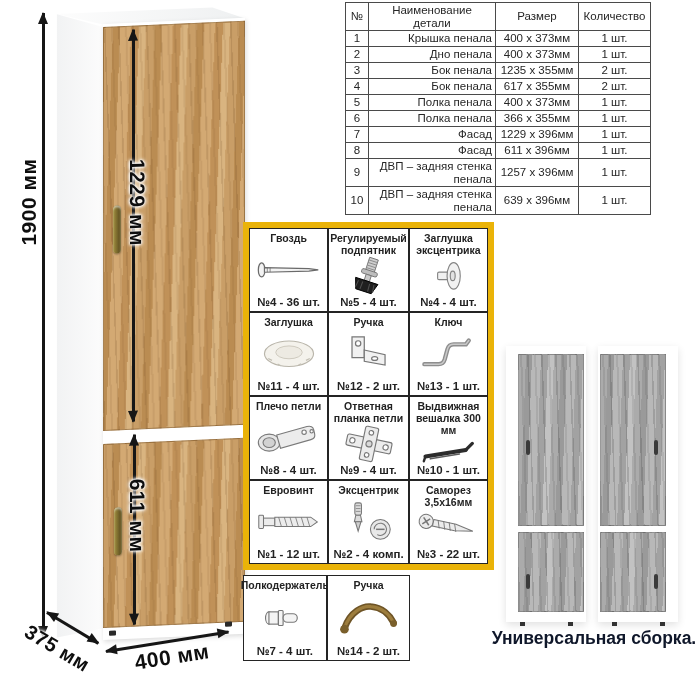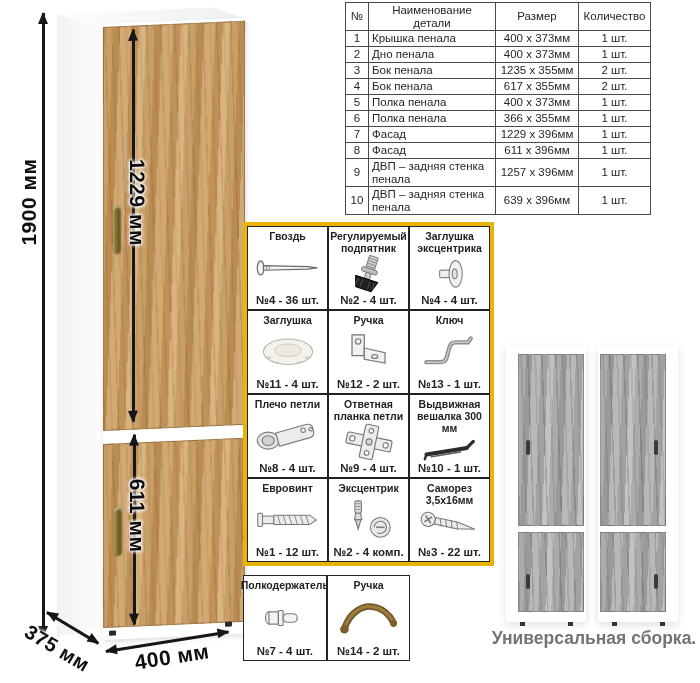--- a/index.html
+++ b/index.html
@@ -41,32 +41,32 @@
   .door-top    { position:absolute; left:0; top:3px;  width:142px; height:404px; border:1px solid rgba(90,60,25,.35); }
   .door-bottom { position:absolute; left:0; top:420px; width:142px; height:184px; border:1px solid rgba(90,60,25,.35); }
   .handle { position:absolute; width:8px; height:48px; border-radius:5px;
             background:linear-gradient(to right,#a3913f,#6a5a26 70%);
             box-shadow:inset 0 2px 2px rgba(255,255,255,.5), 0 1px 2px rgba(0,0,0,.35); }
   .foot { position:absolute; width:7px; height:5px; background:#2a2a2a; border-radius:1px; }
 
   
   .parts { position:absolute; left:345px; top:2px; border-collapse:collapse;
            font-size:11.5px; line-height:12.5px; color:#262626; }
-  .parts th, .parts td { border:1px solid #4a4a4a; padding:1px 3px; font-weight:normal; }
+  .parts th, .parts td { border:1px solid #4a4a4a; padding:1px 3px; font-weight:normal;text-align:right; }
   .parts th { text-align:center; height:17px; }
   .parts td { height:16px; }
   .parts .c { text-align:center; }
   .col-num  { width:23px; }
   .col-name { width:127px; }
   .col-size { width:83px; }
   .col-qty  { width:72px; }
 
   
   .hw-main { position:absolute; left:243px; top:222px; width:251px;
-             display:grid; grid-template-columns:1fr 1fr 1fr; border:4px solid #eab308; }
+             display:grid; grid-template-columns:1fr 1fr 1fr; border:6px solid #eab308; }
   .hw-tail { position:absolute; left:243px; top:559px; display:flex;margin-top:16px; }
   .hw-cell { border:1px solid #242424; height:84px; background:#fff;
              display:flex; flex-direction:column; align-items:center; }
   .hw-tail .hw-cell { width:83.7px; height:86px; }
   .hw-name  { font-size:10.5px; font-weight:bold; text-align:center; line-height:1.16;
               padding:3px 1px 0; color:#222; }
   .hw-icon  { flex:1; display:flex; align-items:center; justify-content:center; width:100%; overflow:hidden; }
   .hw-icon svg { max-width:68px; max-height:100%; }
   .hw-count { font-size:11.5px; font-weight:bold; padding-bottom:3px; color:#222; }
 
@@ -76,21 +76,21 @@
   .graygrain { background:
       repeating-linear-gradient(88deg, rgba(40,40,40,.18) 0 1.5px, rgba(0,0,0,0) 1.5px 7px,
                                 rgba(60,60,60,.12) 7px 9px, rgba(0,0,0,0) 9px 14px),
       repeating-linear-gradient(92deg, #ababab 0 7px, #9a9a9a 7px 13px, #b8b8b8 13px 22px,
                                 #a2a2a2 22px 29px, #c2c2c2 29px 35px); }
   .v-door-top    { position:absolute; top:8px;   width:66px; height:172px; border:1px solid rgba(60,60,60,.3); }
   .v-door-bottom { position:absolute; top:186px; width:66px; height:80px;  border:1px solid rgba(60,60,60,.3); }
   .v-handle { position:absolute; width:4px; height:15px; border-radius:2px; background:#3a3a3a; }
   .v-foot { position:absolute; bottom:-4px; width:5px; height:4px; background:#333; }
   .caption { position:absolute; left:488px; top:628px; width:212px; text-align:center;
-             font-size:17.5px; font-weight:bold; color:#737373; }
+             font-size:17.5px; font-weight:bold; color:#0f172a; }
 </style>
 </head>
 <body>
 
 <div class="page">
 
   <div class="scene">
 
     <div class="dimv" style="left:42px; top:13px; height:624px;"></div>
     <span class="dimlabel" style="left:-26px; top:190px; width:110px; transform:rotate(-90deg);">1900 мм</span>
@@ -218,21 +218,21 @@
             <g transform="rotate(18 36 22)">
           <rect x="31" y="2" width="10" height="15" fill="#cfcfcf" stroke="#777"></rect>
           <path d="M31 5 h10 M31 8 h10 M31 11 h10 M31 14 h10" stroke="#8b8b8b" stroke-width="1"></path>
           <rect x="27" y="16" width="18" height="5" rx="2" fill="#bdbdbd" stroke="#777"></rect>
           <rect x="33" y="21" width="6" height="7" fill="#c9c9c9" stroke="#777"></rect>
           <path d="M23 28 h26 l-4 12 h-18 z" fill="#1f1f1f" stroke="#000"></path>
           <path d="M27 30 l-1 8 M32 30 l-.5 9 M40 30 l.5 9 M45 30 l1 8" stroke="#4d4d4d" stroke-width="1.2"></path>
         </g>
           </svg>
       </div>
-      <div class="hw-count">№2 - 4 шт.</div>
+      <div class="hw-count">№5 - 4 шт.</div>
     </div>
 
     <div class="hw-cell">
       <div class="hw-name">Заглушка эксцентрика</div>
       <div class="hw-icon">
         <svg viewBox="0 0 72 40">
             <g fill="#f1f1f1" stroke="#858585" stroke-width="1.2">
           <rect x="25" y="16" width="11" height="8" rx="1.5"></rect>
           <ellipse cx="42" cy="20" rx="7" ry="14"></ellipse>
           <ellipse cx="41" cy="20" rx="2.6" ry="5" fill="#e2e2e2"></ellipse>

